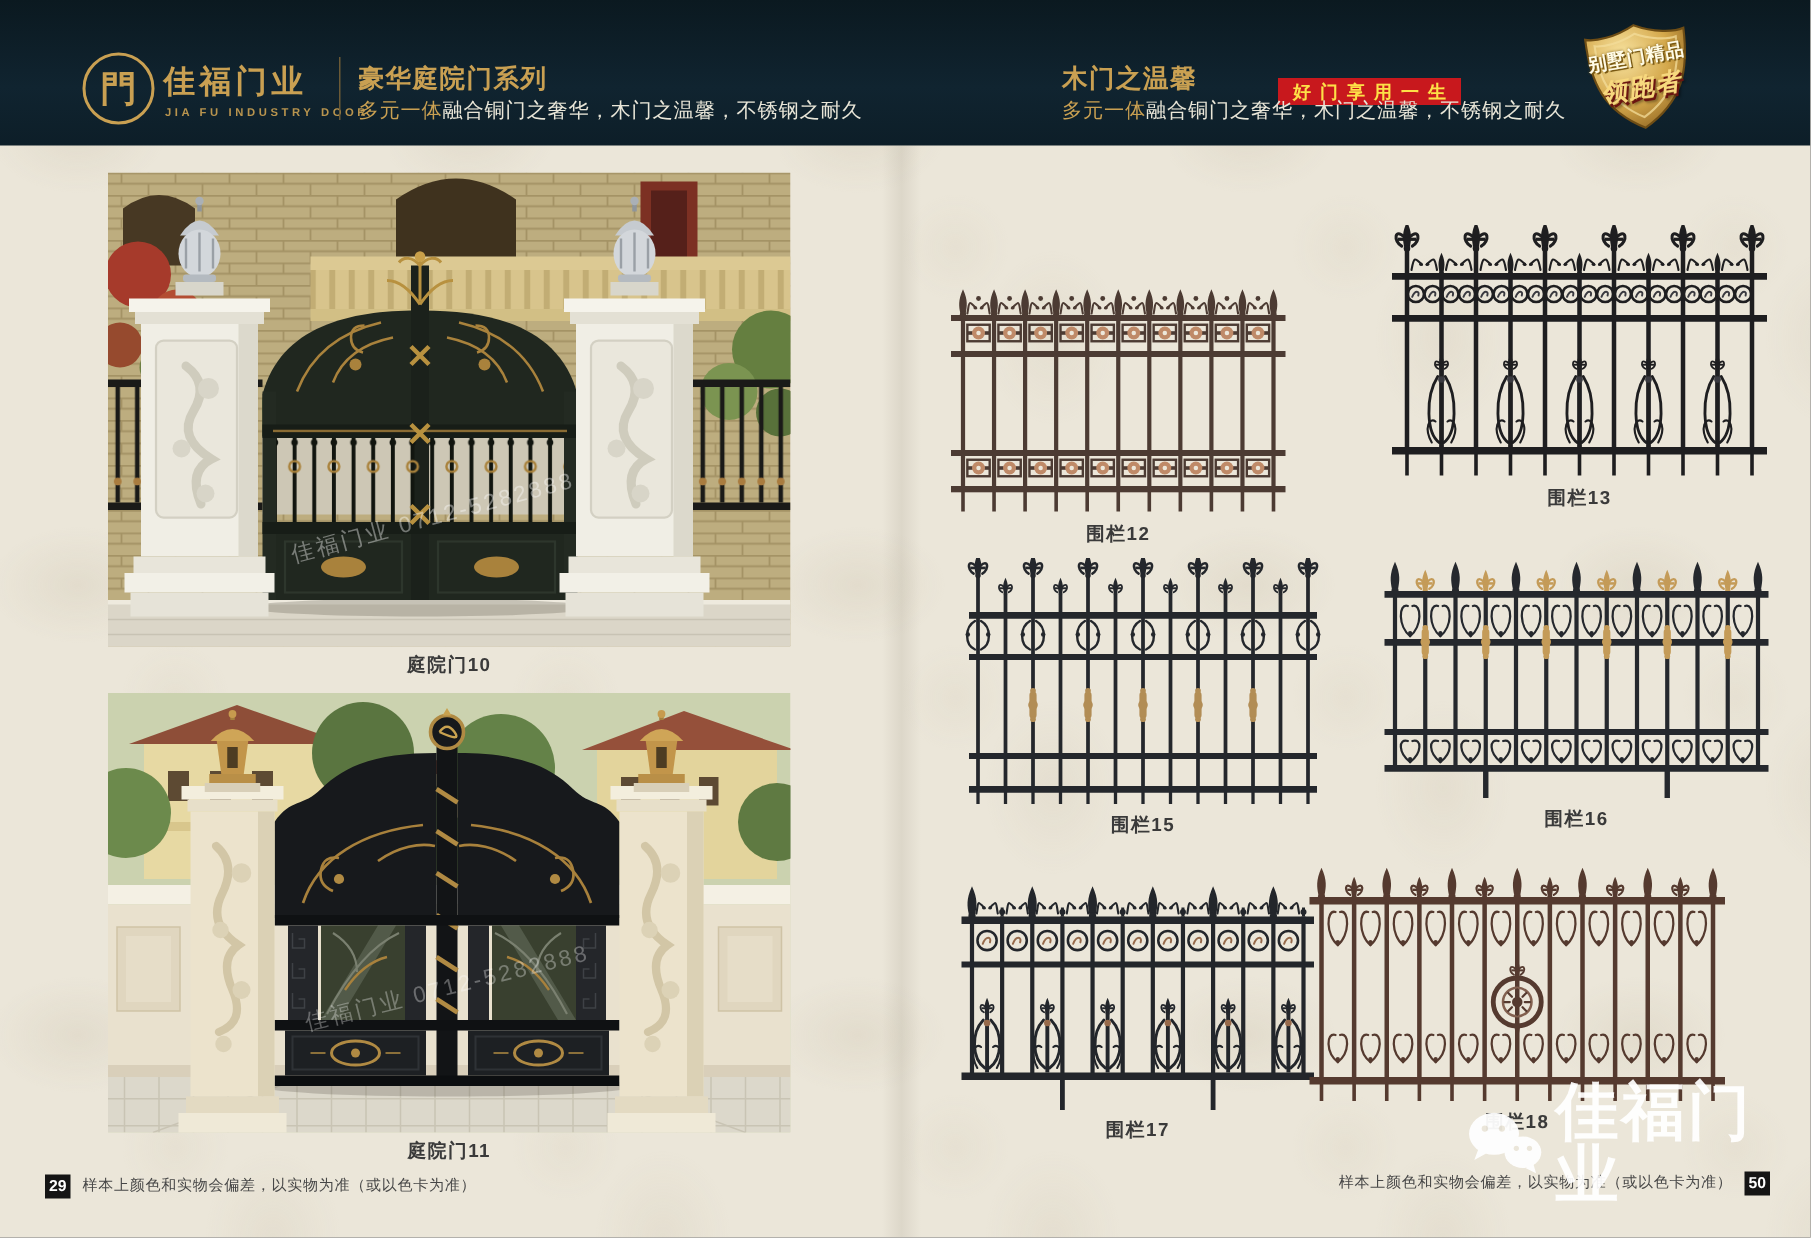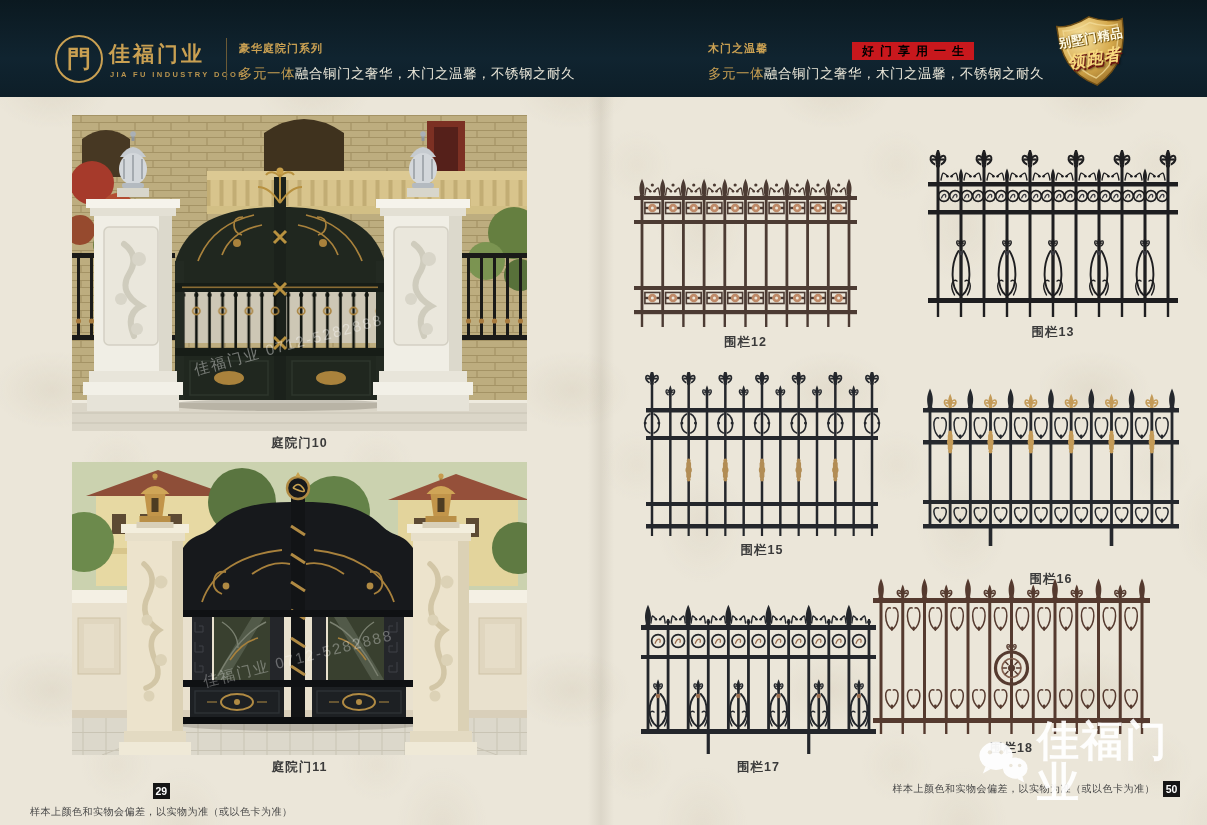--- a/index.html
+++ b/index.html
@@ -12,54 +12,54 @@
       radial-gradient(ellipse 60px 60px at 45% 55%, rgba(190,178,150,.10), transparent 60%);
     background-size:260px 300px;}
   
   .header{position:absolute;left:0;top:0;width:1207px;height:97px;
     background:linear-gradient(180deg,#0b1920 0%,#102430 60%,#0d1e28 100%);}
   .logo-circle{position:absolute;left:55px;top:35px;width:44px;height:44px;border:2px solid #c9a052;
     border-radius:50%;color:#c9a052;font-size:24px;font-weight:bold;display:flex;align-items:center;justify-content:center;}
   .brand-cn{position:absolute;left:109px;top:40px;font-size:21px;font-weight:900;color:#c9a052;letter-spacing:3px;}
   .brand-en{position:absolute;left:110px;top:70px;font-size:7.5px;color:#b8944e;letter-spacing:2.4px;font-weight:bold;}
   .hdr-divider{position:absolute;left:226px;top:38px;width:1px;height:42px;background:#6b5a36;}
-  .series-title{position:absolute;font-size:11px;font-weight:900;color:#c9a052;letter-spacing:1px;}
+  .series-title{position:absolute;font-size:17px;font-weight:900;color:#c9a052;letter-spacing:1px;}
   .t-left{left:239px;top:41px;} .t-right{left:708px;top:41px;}
   .series-sub{position:absolute;font-size:13.5px;color:#e9e6d8;letter-spacing:.5px;}
   .s-left{left:239px;top:65px;} .s-right{left:708px;top:65px;}
   .series-sub .em{color:#c9a052;font-weight:normal;}
-  .slogan{position:absolute;left:852px;top:42px;background:#c8181d;color:#000000;
+  .slogan{position:absolute;left:852px;top:52px;background:#c8181d;color:#fde047;
     font-size:12px;font-weight:bold;letter-spacing:6px;padding:3px 4px 3px 10px;line-height:1;}
   .shield{position:absolute;left:1050px;top:10px;width:86px;height:82px;transform:rotate(-7deg);}
   .shield svg{position:absolute;inset:0;width:100%;height:100%;}
   .shield-text{position:absolute;top:20px;left:-10px;right:-10px;text-align:center;transform:rotate(-3deg);}
   .st1{font-size:12.5px;font-weight:900;color:#fffbe6;letter-spacing:.5px;
     text-shadow:0 0 2px #7a5a14,1px 1px 0 #7a5a14;}
   .st2{font-size:17px;font-weight:900;color:#f7d87e;font-style:italic;letter-spacing:1px;margin-top:0px;
     text-shadow:1px 2px 0 #6b1410,2px 3px 2px rgba(0,0,0,.45);}
   
   .gutter{position:absolute;left:588px;top:97px;width:26px;height:728px;
     background:linear-gradient(90deg,rgba(90,80,60,0),rgba(90,80,60,.10),rgba(90,80,60,0));}
   
   figure{margin:0;padding:0;position:absolute;display:flex;flex-direction:column;align-items:center;}
   figure svg{display:block;width:100%;flex:0 0 auto;}
   figcaption{font-size:12.5px;font-weight:bold;color:#3a3a3a;letter-spacing:1px;margin-top:6px;line-height:1;}
   .g10{left:72px;top:115px;width:455px;height:338px;}
   .g11{left:72px;top:462px;width:455px;height:315px;}
-  .f12{left:628px;top:170px;width:235px;}
+  .f12{left:628px;top:184px;width:235px;}
   .f13{left:922px;top:150px;width:262px;}
   .f15{left:642px;top:372px;width:240px;}
-  .f16{left:918px;top:378px;width:266px;gap:19px;}
-  .f17{left:637px;top:589px;width:243px;}
+  .f16{left:918px;top:364px;width:266px;}
+  .f17{left:637px;top:575px;width:243px;}
   .f18{left:868px;top:570px;width:287px;}
   
   .page-badge{width:17px;height:16px;background:#151515;color:#fff;font-size:10.5px;font-weight:bold;
     display:flex;align-items:center;justify-content:center;line-height:1;}
   .disclaimer{font-size:10px;color:#474747;letter-spacing:.5px;line-height:1;}
-  .footer-left{position:absolute;left:30px;top:783px;display:flex;align-items:center;gap:8px;flex-direction:column;}
+  .footer-left{position:absolute;left:30px;top:783px;display:flex;align-items:center;gap:8px;}
   .footer-right{position:absolute;right:27px;top:781px;display:flex;align-items:center;gap:8px;}
   
   .brand-watermark{position:absolute;left:975px;top:720px;display:flex;align-items:center;gap:6px;z-index:5;}
   .brand-watermark .wm-text{font-size:42px;font-weight:900;color:rgba(255,255,255,.93);letter-spacing:2px;line-height:1;}
 </style>
 </head>
 <body>
 
 <div class="page">
 

